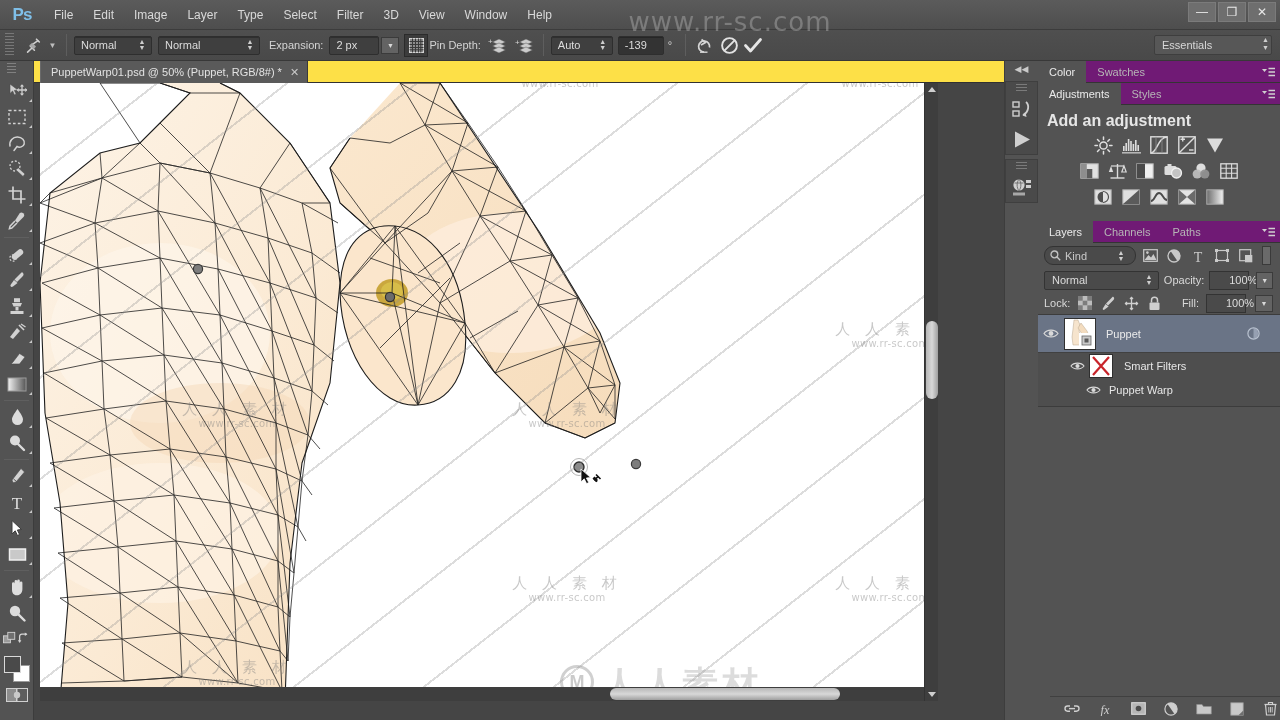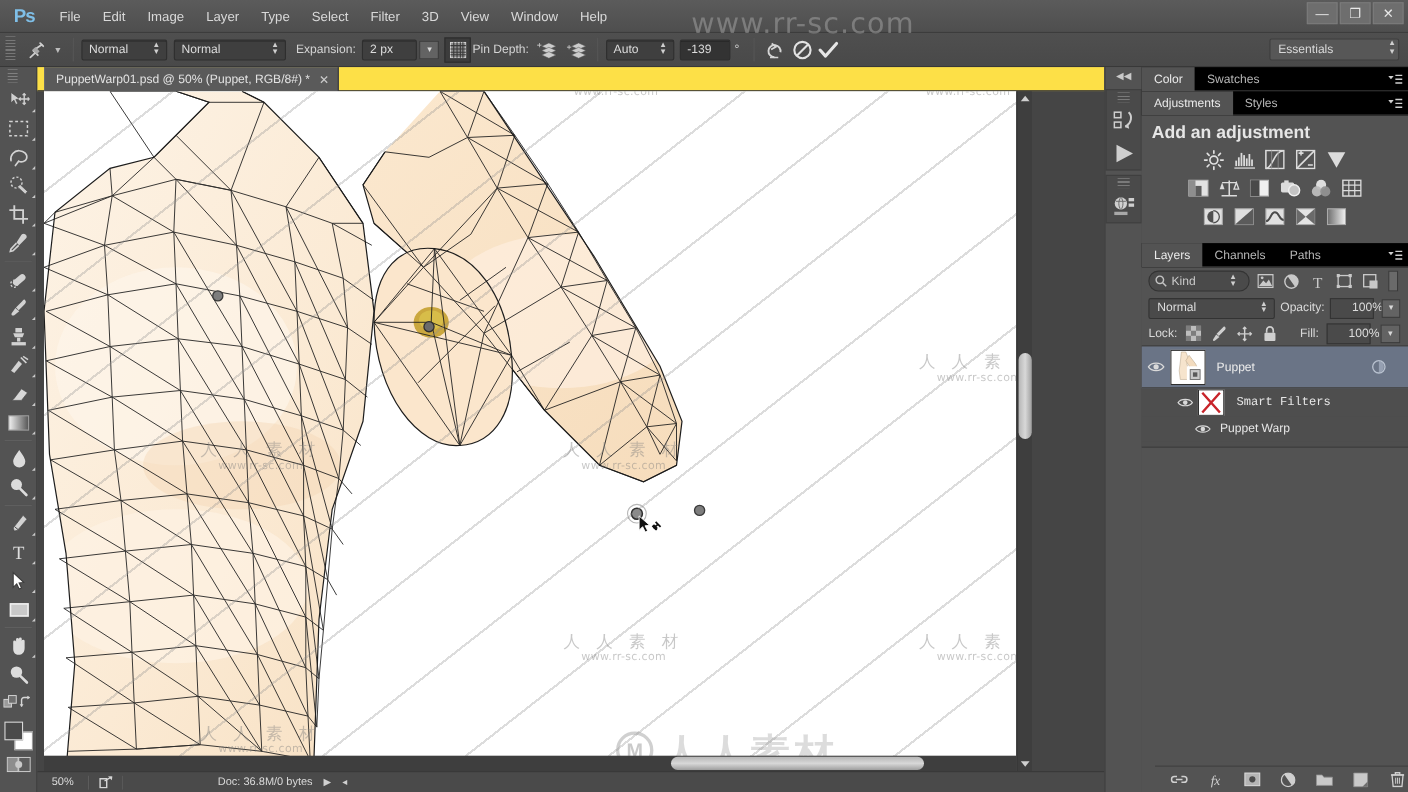--- a/index.html
+++ b/index.html
@@ -162,21 +162,21 @@
   .rail-group { margin-top:4px; background:#4a4a4a; border:1px solid #3f3f3f; }
   .rail-grip { height:9px; width:11px; margin:2px auto 1px auto;
     background:repeating-linear-gradient(to bottom,#8f8f8f 0 1px,transparent 1px 3px); opacity:.7; }
   .rail-item { width:32px; height:30px; display:flex; align-items:center; justify-content:center; }
 
   
   .panels { position:absolute; left:1038px; top:61px; width:242px; height:659px; background:#535353; }
 
   .panel-tabs {
     display:flex; align-items:flex-start; height:22px;
-    background:#000000; border-bottom:1px solid #343434; position:relative;
+    background:#701a75; border-bottom:1px solid #343434; position:relative;
   }
   .ptab {
     height:22px; line-height:22px; padding:0 11px; font-size:11px; color:#b6b6b6;
   }
   .ptab.active { background:#535353; color:#eaeaea; }
   .pmenu {
     position:absolute; right:5px; top:5px; width:14px; height:12px;
     display:flex; align-items:center; justify-content:center;
   }
 
@@ -218,21 +218,21 @@
   .thumb-puppet {
     width:32px; height:32px; border:1px solid #2f2f2f; position:relative; overflow:hidden;
     background:#ffffff;
   }
   .thumb-white { width:28px; height:32px; border:1px solid #2f2f2f; background:#ffffff; }
   .lname { padding-left:10px; font-size:11px; color:#ebebeb; }
   .lname.ital { font-style:italic; }
   .subrow { display:flex; align-items:center; height:26px; }
   .sf-eye { width:24px; display:flex; justify-content:flex-end; padding-right:4px; }
   .sf-thumb { width:24px; height:24px; background:#fff; border:1px solid #2f2f2f; position:relative; }
-  .sf-label { padding-left:11px; font-size:11px; color:#e6e6e6;font-family:Liberation Mono, monospace; }
+  .sf-label { padding-left:11px; font-size:11px; color:#e6e6e6; }
   .pw-row { display:flex; align-items:center; height:22px; padding-left:48px; }
   .pw-label { padding-left:8px; font-size:11px; color:#e6e6e6; }
   .locklayer { position:absolute; right:9px; }
   .panel-foot {
     position:absolute; left:12px; bottom:0; width:242px; height:24px;
     background:#535353; border-top:1px solid #404040;
     display:flex; align-items:center; justify-content:center; gap:17px;
   }
   .foot-ico { width:16px; height:16px; display:flex; align-items:center; justify-content:center; color:#cfcfcf; }
 
@@ -755,35 +755,20 @@
 
     <div class="vscroll">
       <div class="vsc-arrow vsc-up"></div>
       <div class="vthumb"></div>
       <div class="vsc-arrow vsc-dn"></div>
     </div>
     <div class="hscroll">
       <div class="hthumb"></div>
     </div>
 
-    <div class="statusbar">
-      <div class="st-zoom">50%</div>
-      <div class="st-div"></div>
-      <div class="st-share">
-        <svg width="13" height="12" viewBox="0 0 13 12">
-          <path d="M1 11 V3 H7 V11 Z" fill="none" stroke="#d5d5d5" stroke-width="1.3"></path>
-          <path d="M5 5 L11.5 1.2" stroke="#d5d5d5" stroke-width="1.3"></path>
-          <path d="M8.2 0.6 L12.2 0.8 L11.6 4.4 Z" fill="#d5d5d5"></path>
-        </svg>
-      </div>
-      <div class="st-div"></div>
-      <div class="st-doc">Doc: 36.8M/0 bytes</div>
-      <div class="st-arrow">▶</div>
-      <div class="st-arrow">◂</div>
-    </div>
   </div>
 
   <div class="rail">
     <div class="rail-collapse">◀◀</div>
     <div class="rail-group">
       <div class="rail-grip"></div>
       <div class="rail-item">
         <svg width="20" height="19" viewBox="0 0 20 19">
           <rect x="1" y="2" width="6" height="5" fill="none" stroke="#cfcfcf" stroke-width="1.4"></rect>
           <rect x="1" y="11" width="6" height="5" fill="none" stroke="#cfcfcf" stroke-width="1.4"></rect>

